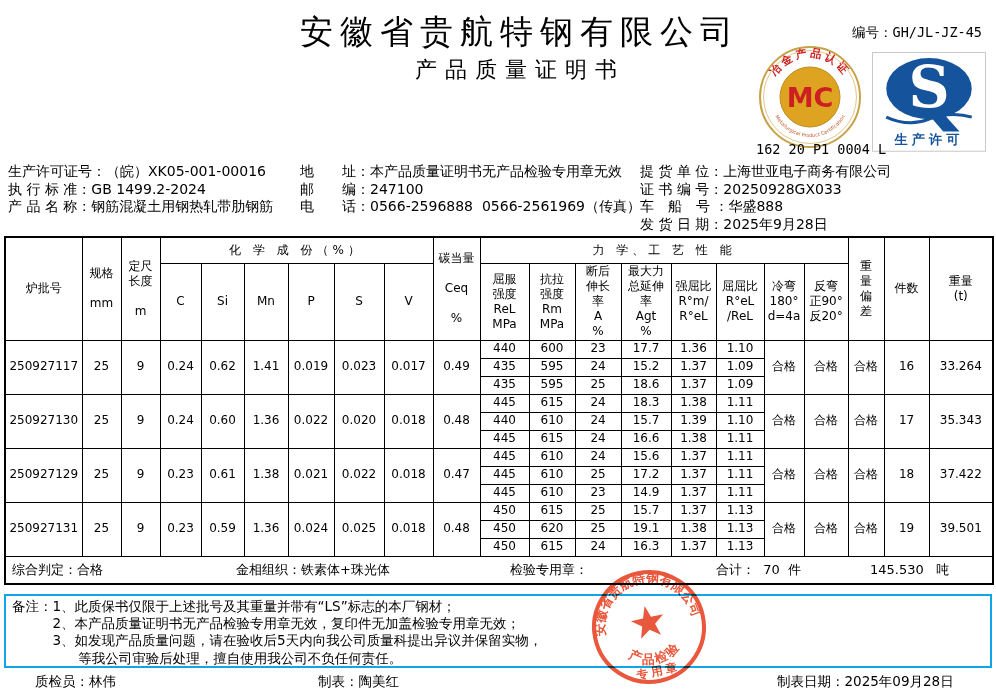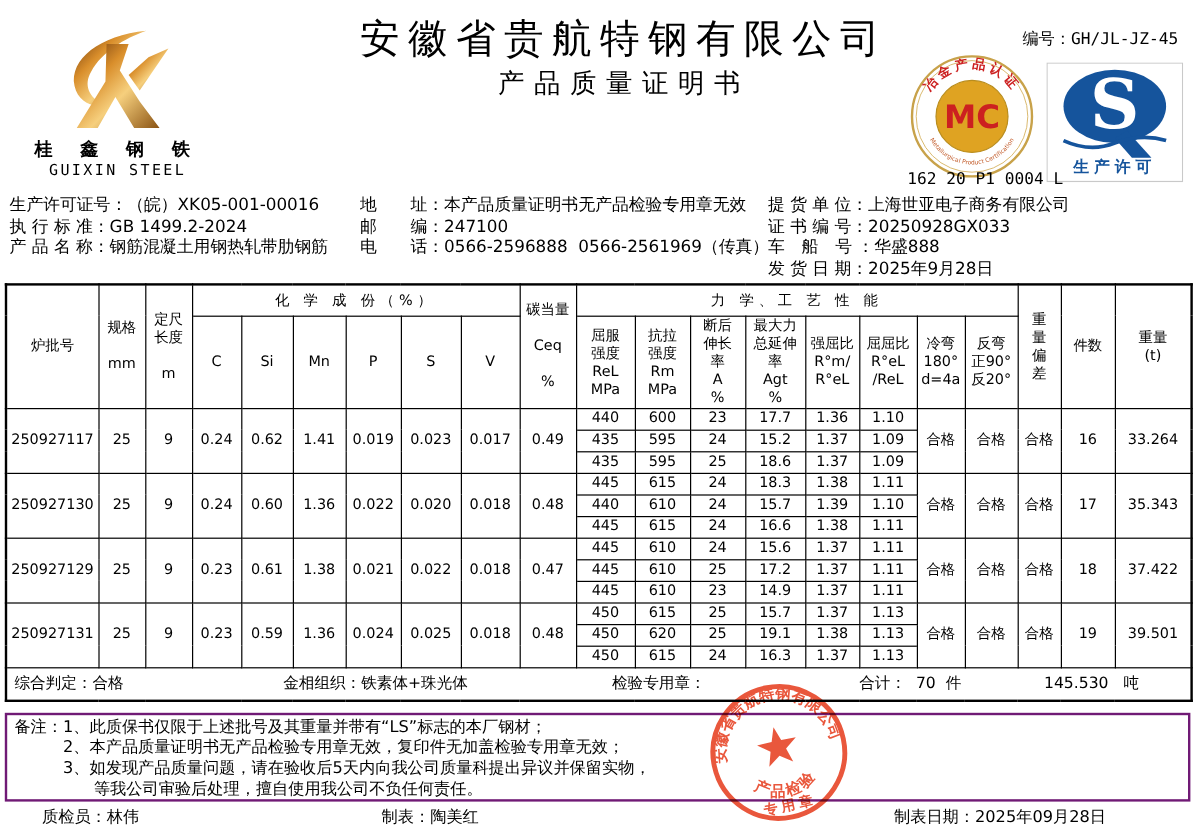--- a/index.html
+++ b/index.html
@@ -48,56 +48,39 @@
   tfoot td { height:26px; border:1px solid #000; }
   .sumwrap { position:relative; width:100%; height:26px; font-size:13px; }
   .sumwrap span { position:absolute; top:0; line-height:26px; white-space:pre; }
   .sum-verdict   { left:6px; }
   .sum-structure { left:230px; }
   .sum-seal      { left:504px; }
   .sum-total     { left:710px; }
   .sum-weight    { left:864px; }
 
   
-  .notes { position:absolute; top:594px; left:4px; width:988px; height:74px; border:2px solid #701a75; padding:2px 4px 0 6px; display:flex; font-size:13.5px; line-height:17.2px; }
+  .notes { position:absolute; top:594px; left:4px; width:988px; height:74px; border:2px solid #0ea5e9; padding:2px 4px 0 6px; display:flex; font-size:13.5px; line-height:17.2px; }
   .notes-label { white-space:pre; }
   .notes-lines div { white-space:pre; }
 
   
   .footer { position:absolute; top:668px; left:0; width:996px; height:26px; }
   .footer span { position:absolute; line-height:26px; white-space:pre; font-size:13.5px; }
   .f-inspector { left:35px; }
   .f-tabulator { left:318px; }
-  .f-date { left:745px; }
+  .f-date { left:777px; }
 
   
   .red-stamp { position:absolute; left:590px; top:568px; width:118px; height:118px; transform:rotate(-12deg); opacity:.92; mix-blend-mode:multiply; pointer-events:none; }
 </style>
 </head>
 <body>
 
 <div class="page">
 
-  <div class="logo">
-    <svg viewBox="0 0 120 100">
-      <defs>
-        <linearGradient id="gold" x1="0" y1="0" x2="1" y2="1">
-          <stop offset="0" stop-color="#5e2c08"></stop>
-          <stop offset="0.33" stop-color="#d98e2b"></stop>
-          <stop offset="0.58" stop-color="#f6cf7d"></stop>
-          <stop offset="1" stop-color="#8a5313"></stop>
-        </linearGradient>
-      </defs>
-      <path d="M86,4 C44,8 16,30 21,54 C24,68 37,74 47,71 C34,64 29,53 36,41 C46,23 66,11 86,4 Z" fill="url(#gold)"></path>
-      <path d="M50,16 L70,16 L62,40 L80,68 L98,92 L75,92 L58,64 L42,92 L23,92 L49,50 Z" fill="url(#gold)"></path>
-      <path d="M88,28 L106,20 L80,58 L70,44 Z" fill="url(#gold)"></path>
-    </svg>
-    <div class="logo-cn">桂 鑫 钢 铁</div>
-    <div class="logo-en">GUIXIN STEEL</div>
-  </div>
 
   <div class="titles">
     <div class="company">安徽省贵航特钢有限公司</div>
     <div class="doc-title">产品质量证明书</div>
   </div>
 
   <div class="serial">编号：GH/JL-JZ-45</div>
 
   <div class="mc-stamp">
     <svg viewBox="0 0 104 104">

